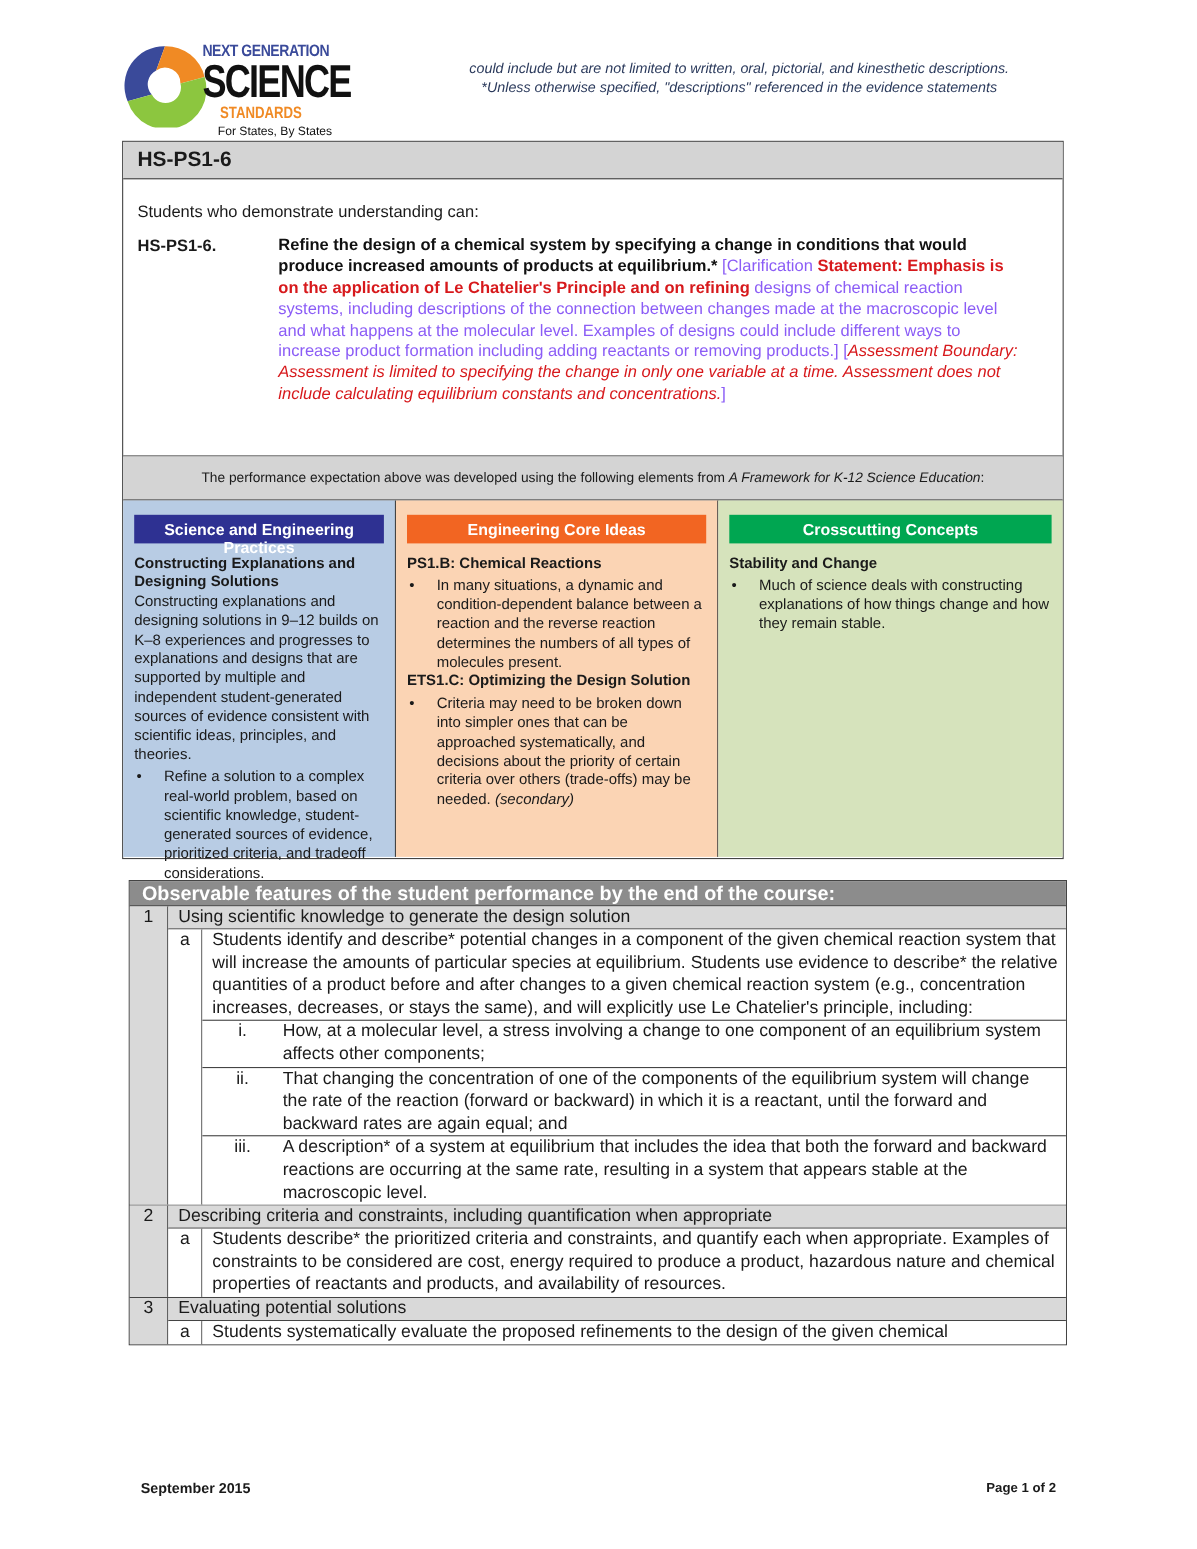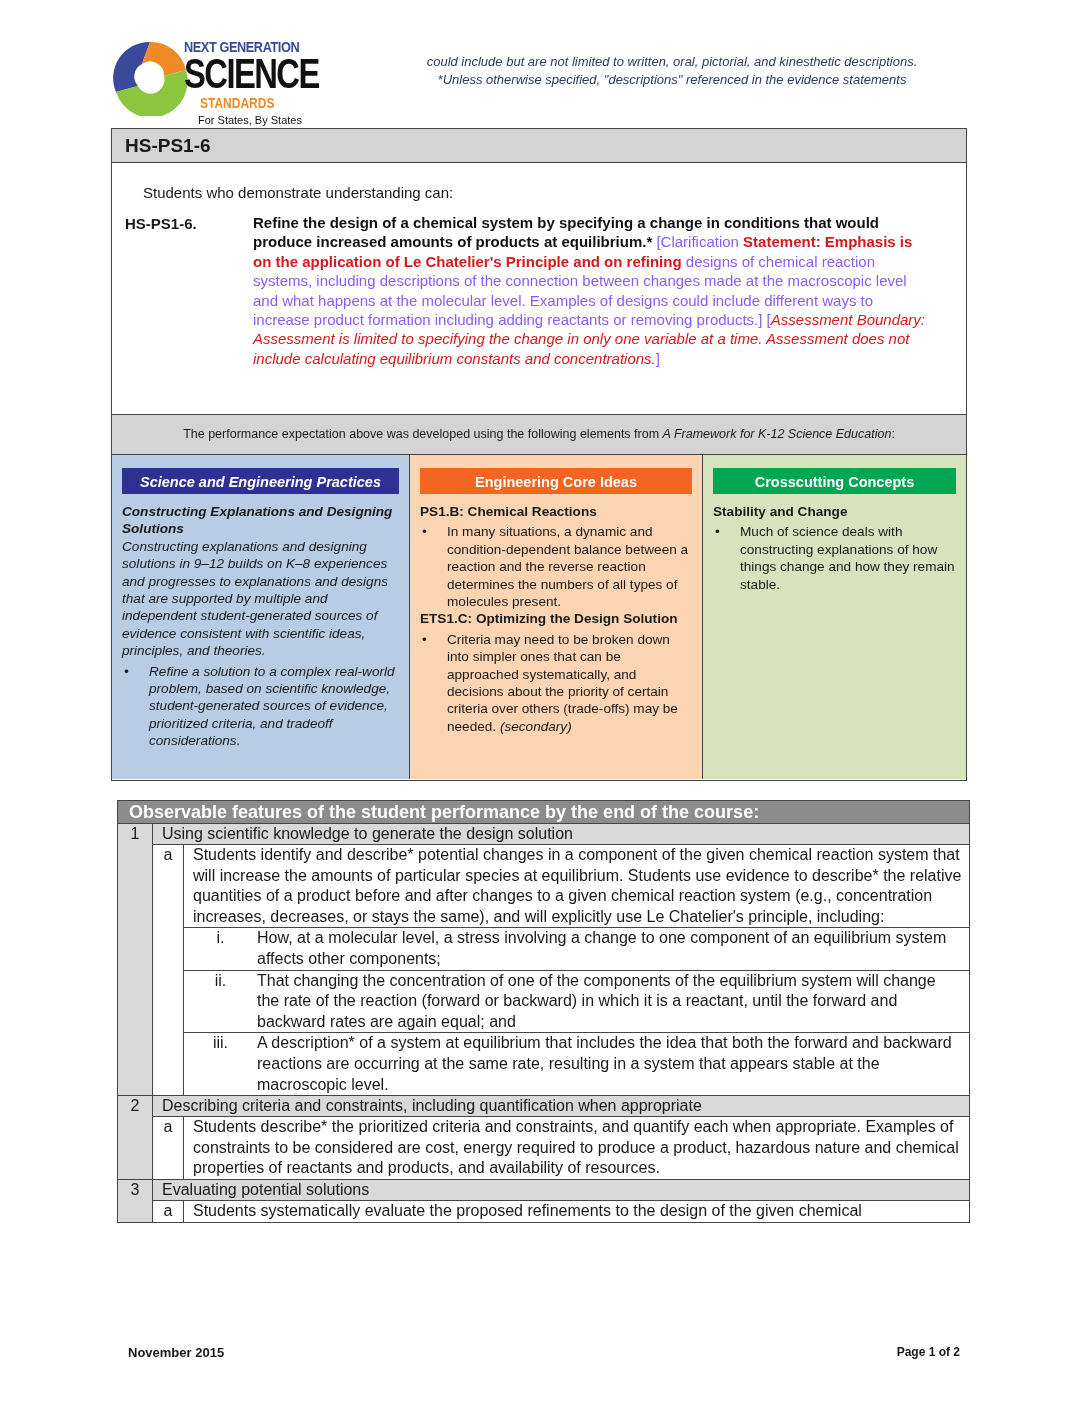--- a/index.html
+++ b/index.html
@@ -13,35 +13,35 @@
   .logo .l2 { position: absolute; left: 72px; top: 14px; font-size: 42px; font-weight: bold; color: #111; letter-spacing: -2px; transform: scaleX(0.78); transform-origin: left; white-space: nowrap; line-height: 48px; }
   .logo .l3 { position: absolute; left: 88px; top: 58px; font-size: 15px; font-weight: bold; color: #f08a24; transform: scaleX(0.8); transform-origin: left; white-space: nowrap; }
   .logo .l4 { position: absolute; left: 86px; top: 78px; font-size: 11px; color: #111; white-space: nowrap; }
 
   .disclaimer { position: absolute; left: 392px; top: 53px; width: 560px; text-align: center; font-style: italic; font-size: 13px; line-height: 18px; color: #2b3a5c; }
 
   
   .pe-box { position: absolute; left: 111px; top: 128px; width: 856px; height: 653px; border: 1px solid #444; }
   .pe-title { height: 34px; background: #d4d4d4; border-bottom: 1px solid #444; font-size: 19px; font-weight: bold; padding: 6px 13px; }
   .pe-body { height: 252px; padding: 21px 13px 0 13px; border-bottom: 1px solid #444; }
-  .pe-intro { font-size: 15px; margin-bottom: 12px; margin-left: 18px; }
+  .pe-intro { font-size: 15px; margin-bottom: 12px; }
   .pe-row { display: flex; }
   .pe-code { width: 128px; font-size: 15px; font-weight: bold; padding-top: 2px; }
   .pe-text { width: 680px; font-size: 15px; line-height: 19.4px; }
   .pe-text .main { font-weight: bold; color: #111; }
   .pe-text .red { color: #8b5cf6; }
   .pe-text .redb { color: #d7191c; font-weight: bold; }
   .pe-text .redi { color: #d7191c; font-style: italic; }
 
   .dev-note { height: 40px; background: #d4d4d4; border-bottom: 1px solid #444; font-size: 12.5px; text-align: center; padding-top: 12px; }
   .dev-note i { font-style: italic; }
 
   .columns { display: flex; height: 324px; }
   .col { position: relative; padding: 13px 10px 0 10px; font-size: 13.6px; line-height: 17.4px; }
-  .col.sep { width: 298px; background: #b8cce4; border-right: 1px solid #444; font-style: italic; }
+  .col.sep { width: 248px; background: #b8cce4; border-right: 1px solid #444; }
   .col.dci { width: 293px; background: #fbd4b4; border-right: 1px solid #444; }
   .col.cc { flex: 1; background: #d6e3bc; }
   .col-head { height: 26px; color: #fff; font-weight: bold; font-size: 14.5px; text-align: center; padding-top: 6px; margin-bottom: 9px; }
   .sep .col-head { background: #2e3192; margin-left: 0; margin-right: 0; }
   .dci .col-head { background: #f26522; }
   .cc .col-head { background: #00a651; }
   .col-sub { font-weight: bold; }
   .bullet { display: flex; }
   .bullet .dot { width: 27px; flex: none; padding-left: 2px; }
   .bullet .txt { flex: 1; }
@@ -183,14 +183,14 @@
       <div class="item">
         <div class="item-letter">a</div>
         <div class="item-body">
           <div class="item-text" style="white-space:nowrap;overflow:hidden;">Students systematically evaluate the proposed refinements to the design of the given chemical</div>
         </div>
       </div>
     </div>
   </div>
 </div>
 
-<div class="footer-left">November 2015</div>
+<div class="footer-left">September 2015</div>
 <div class="footer-right">Page 1 of 2</div>
 
 </body></html>

